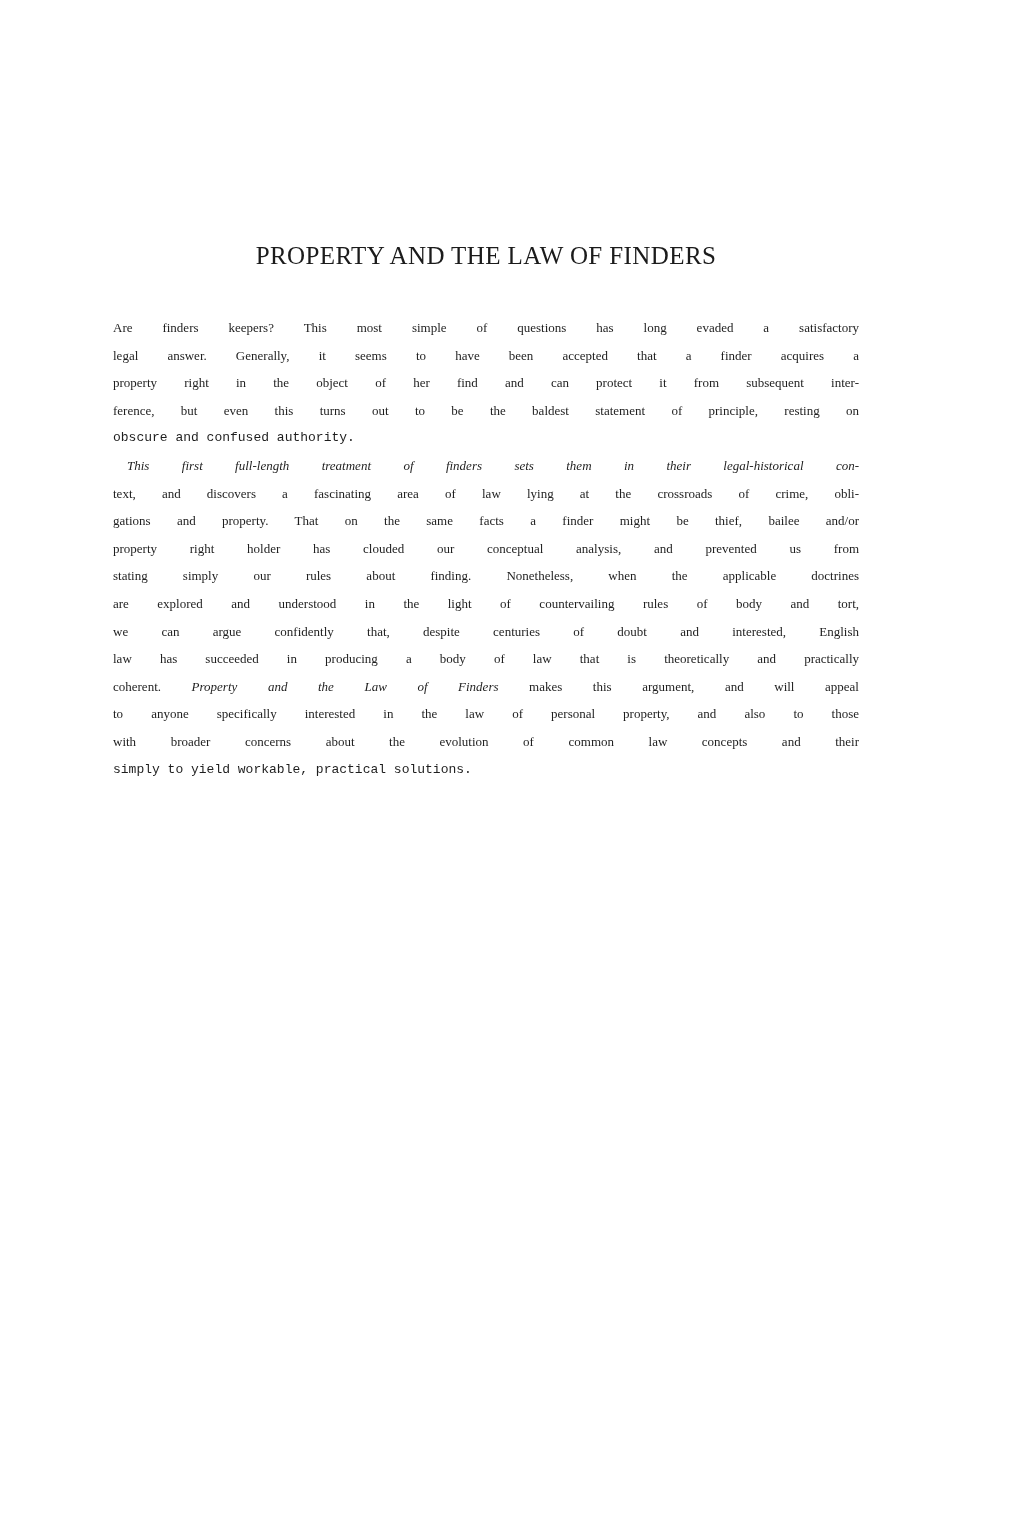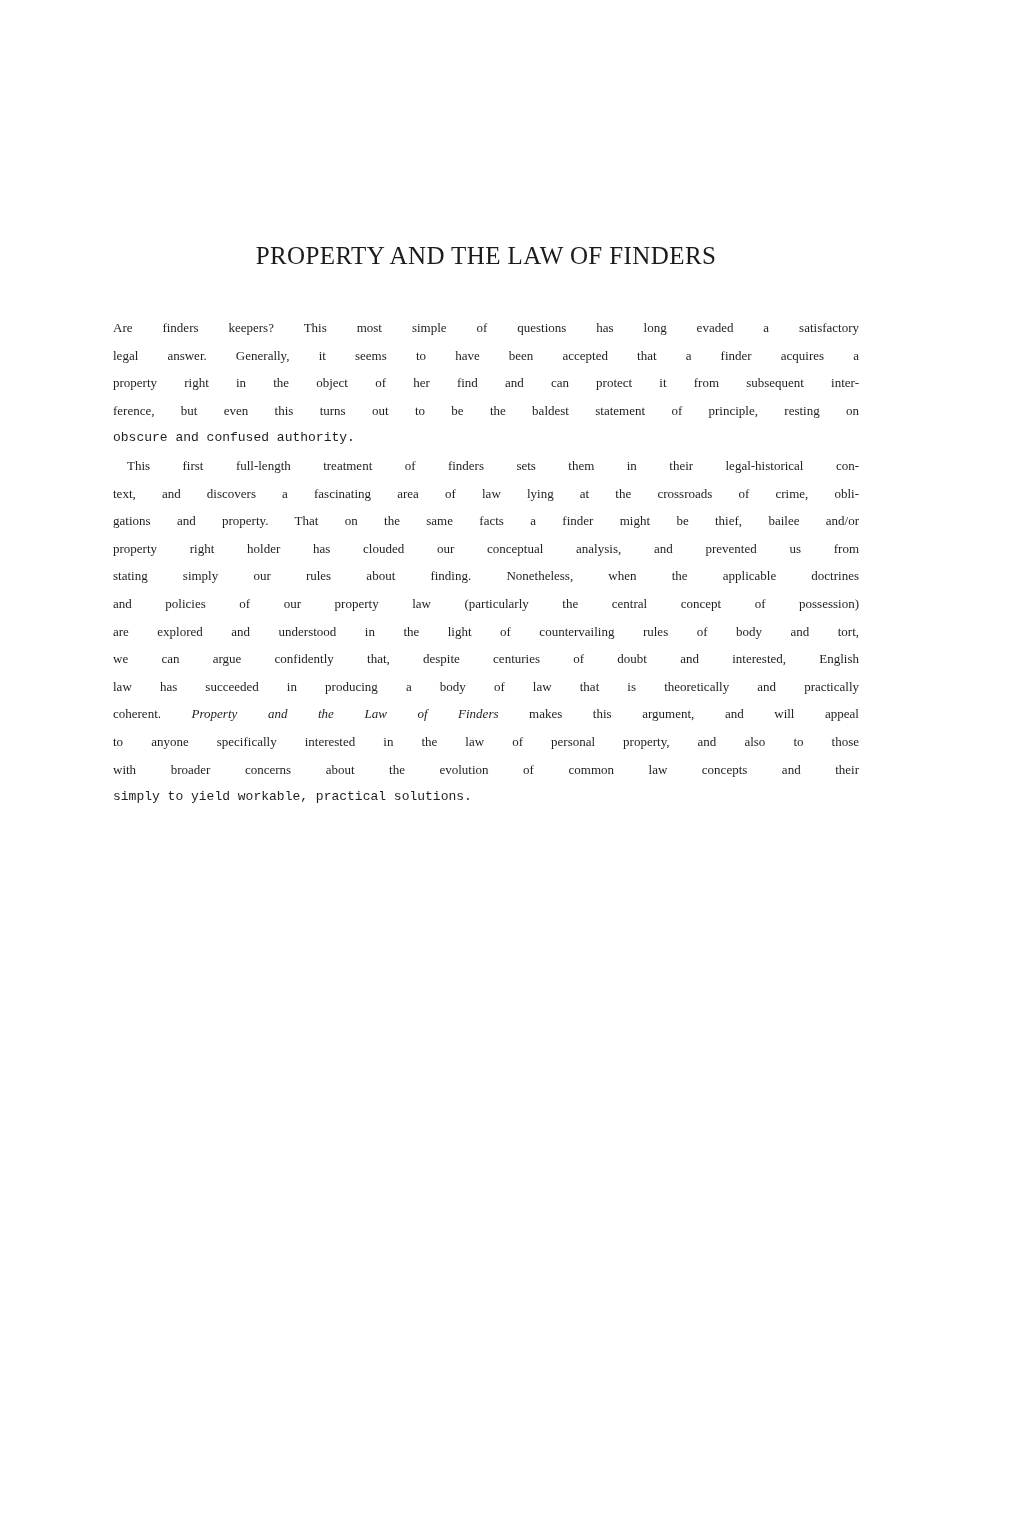--- a/index.html
+++ b/index.html
@@ -37,20 +37,21 @@
   .line {
     text-align: justify;
     text-align-last: justify;
   }
   .line.para-end {
     text-align-last: left;
     font-family: Liberation Mono, monospace;
   }
   .line.indent {
     padding-left: 14px;
+    font-style: italic;
   }
   .book-title-italic {
     font-style: italic;
   }
 </style>
 </head>
 <body>
 
 <div class="page">
 
@@ -62,21 +63,20 @@
     <div class="line">legal answer. Generally, it seems to have been accepted that a finder acquires a</div>
     <div class="line">property right in the object of her find and can protect it from subsequent inter-</div>
     <div class="line">ference, but even this turns out to be the baldest statement of principle, resting on</div>
     <div class="line para-end">obscure and confused authority.</div>
 
     <div class="line indent">This first full-length treatment of finders sets them in their legal-historical con-</div>
     <div class="line">text, and discovers a fascinating area of law lying at the crossroads of crime, obli-</div>
     <div class="line">gations and property. That on the same facts a finder might be thief, bailee and/or</div>
     <div class="line">property right holder has clouded our conceptual analysis, and prevented us from</div>
     <div class="line">stating simply our rules about finding. Nonetheless, when the applicable doctrines</div>
-    <div class="line">and policies of our property law (particularly the central concept of possession)</div>
     <div class="line">are explored and understood in the light of countervailing rules of body and tort,</div>
     <div class="line">we can argue confidently that, despite centuries of doubt and interested, English</div>
     <div class="line">law has succeeded in producing a body of law that is theoretically and practically</div>
     <div class="line"><span>coherent. </span><span class="book-title-italic">Property and the Law of Finders</span><span> makes this argument, and will appeal</span></div>
     <div class="line">to anyone specifically interested in the law of personal property, and also to those</div>
     <div class="line">with broader concerns about the evolution of common law concepts and their</div>
     <div class="line para-end">simply to yield workable, practical solutions.</div>
 
   </div>
 </div>

